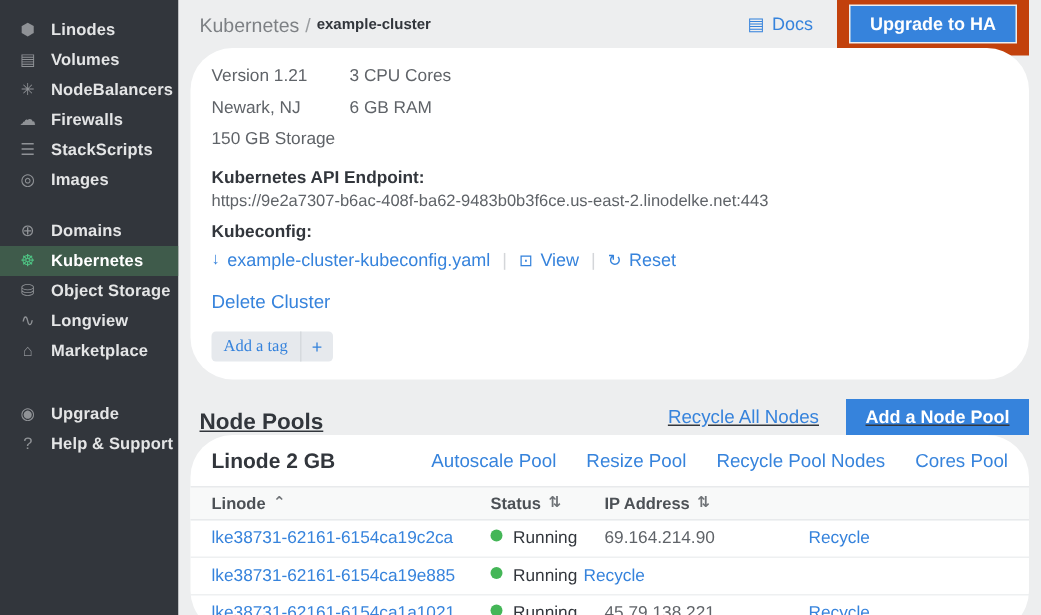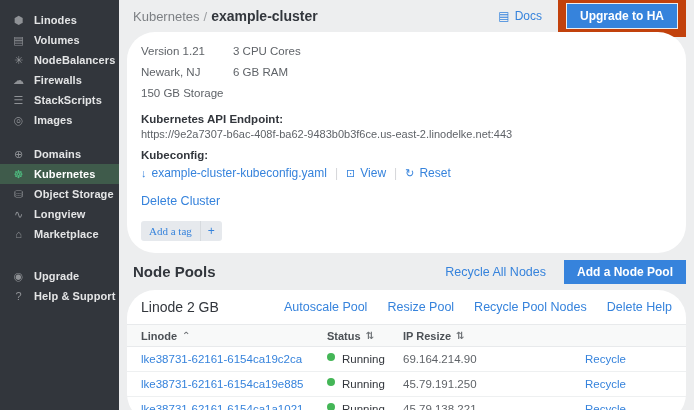--- a/index.html
+++ b/index.html
@@ -17,21 +17,21 @@
   .nav-item.active .lbl { color:#ffffff; }
   .nav-gap { height:14px; }
   .nav-gap-lg { height:22px; }
 
   
   .main { flex:1; display:flex; flex-direction:column; background:#edeeef; overflow:hidden; }
 
   .topbar { height:32px; min-height:32px; display:flex; align-items:center; padding:0 8px 0 14px; }
   .crumb-section { font-size:13px; color:#7d8084; cursor:pointer; }
   .crumb-sep { font-size:13px; color:#9b9ea1; margin:0 4px; }
-  .crumb-current { font-size:14px; font-weight:700; color:#32363c; }
+  .crumb-current { font-size:10px; font-weight:700; color:#32363c; }
   .topbar-right { margin-left:auto; display:flex; align-items:center; }
   .docs-link { display:flex; align-items:center; color:#3683dc; font-size:12px; cursor:pointer; margin-right:16px; }
   .docs-link .glyph { font-size:12px; margin-right:5px; }
   .upgrade-wrap { border:8px solid #c2410c; padding:1px; }
   .btn-blue { background:#3683dc; color:#fff; border:none; font-family:inherit; font-size:12px; font-weight:700; padding:5px 13px; cursor:pointer; }
 
   .card { background:#fff; margin:0 8px;border-radius:28px; }
   .card1 { padding:9px 14px 12px 14px; }
 
   .spec-row { display:flex; font-size:11.5px; color:#5f6368; line-height:21px; }
@@ -40,42 +40,42 @@
   .endpoint-url { font-size:11px; color:#5f6368; margin-top:3px; }
   .kubeconfig-row { display:flex; align-items:center; margin-top:5px; font-size:12px; }
   .kc-link { color:#3683dc; cursor:pointer; display:flex; align-items:center; }
   .kc-link .glyph { margin-right:5px; font-size:11px; }
   .kc-pipe { color:#d4d6d9; margin:0 8px; }
   .delete-cluster { font-size:12.5px; color:#3683dc; margin-top:14px; cursor:pointer; }
   .tag-chip { display:inline-flex; align-items:center; margin-top:13px; background:#e6e9ed; border-radius:3px; height:20px; cursor:pointer; }
   .tag-chip .t { font-size:11px; color:#3683dc; padding:0 8px;font-family:Liberation Serif, serif; }
   .tag-chip .p { font-size:12px; color:#3683dc; padding:0 7px; height:100%; display:flex; align-items:center; border-left:1px solid #d6dade; }
 
-  .pools-band { height:37px; min-height:37px; display:flex; align-items:center; padding:0 8px 0 14px; }
+  .pools-band { height:37px; min-height:37px; display:flex; align-items:flex-end; padding:0 8px 0 14px;text-decoration:underline; }
   .pools-title { font-size:15px; font-weight:700; color:#32363c; }
   .band-right { margin-left:auto; display:flex; align-items:center; }
   .link-blue { color:#3683dc; font-size:12.5px; cursor:pointer; }
   .recycle-all { margin-right:18px; }
 
   .card2 { display:flex; flex-direction:column; flex:1; }
   .pool-header { display:flex; align-items:center; padding:9px 14px; }
-  .pool-name { font-size:14px; font-weight:400; color:#32363c; }
+  .pool-name { font-size:14px; font-weight:700; color:#32363c; }
   .pool-actions { margin-left:auto; display:flex; align-items:flex-end; }
   .pool-actions .link-blue { margin-left:20px; }
 
   .tbl-head { display:grid; grid-template-columns:186px 76px 150px 1fr; background:#f8f9f9; border-top:1px solid #e8eaec; border-bottom:1px solid #e8eaec; height:23px; align-items:center; font-size:11px; color:#4c5156; font-weight:700; }
   .tbl-head > div { padding-left:14px; cursor:pointer; display:flex; align-items:center; }
   .sort-icon { margin-left:5px; font-size:10px; color:#6f7control377; color:#6f7377; }
   .tbl-row { display:grid; grid-template-columns:186px 76px 150px 1fr; height:25px; align-items:center; font-size:11.5px; border-bottom:1px solid #eef0f1; }
   .tbl-row > div { padding-left:14px; }
   .cell-link { color:#3683dc; cursor:pointer; }
   .cell-status { display:flex; align-items:flex-start; color:#32363c; }
   .dot { width:8px; height:8px; border-radius:50%; background:#44b657; margin-right:7px; }
   .cell-ip { color:#5f6368; }
-  .cell-action { text-align:center; padding-right:14px !important; padding-left:0 !important; }
+  .cell-action { text-align:left; padding-right:14px !important; padding-left:0 !important; }
 </style>
 </head>
 <body>
 
 <div class="app">
 
   <nav class="sidebar">
     <div class="nav-item">
       <span class="glyph">⬢</span>
       <span class="lbl">Linodes</span>
@@ -199,56 +199,55 @@
       </div>
     </div>
 
     <div class="card card2">
       <div class="pool-header">
         <span class="pool-name">Linode 2 GB</span>
         <div class="pool-actions">
           <span class="link-blue">Autoscale Pool</span>
           <span class="link-blue">Resize Pool</span>
           <span class="link-blue">Recycle Pool Nodes</span>
-          <span class="link-blue">Delete Help</span>
+          <span class="link-blue">Cores Pool</span>
         </div>
       </div>
 
       <div class="tbl-head">
         <div>
           <span>Linode</span>
           <span class="sort-icon">⌃</span>
         </div>
         <div>
           <span>Status</span>
           <span class="sort-icon">⇅</span>
         </div>
         <div>
-          <span>IP Resize</span>
+          <span>IP Address</span>
           <span class="sort-icon">⇅</span>
         </div>
         <div></div>
       </div>
 
       <div class="tbl-row">
         <div class="cell-link">lke38731-62161-6154ca19c2ca</div>
         <div class="cell-status">
           <span class="dot"></span>
           <span>Running</span>
         </div>
         <div class="cell-ip">69.164.214.90</div>
         <div class="cell-action"><span class="cell-link">Recycle</span></div>
       </div>
       <div class="tbl-row">
         <div class="cell-link">lke38731-62161-6154ca19e885</div>
         <div class="cell-status">
           <span class="dot"></span>
           <span>Running</span>
         </div>
-        <div class="cell-ip">45.79.191.250</div>
         <div class="cell-action"><span class="cell-link">Recycle</span></div>
       </div>
       <div class="tbl-row">
         <div class="cell-link">lke38731-62161-6154ca1a1021</div>
         <div class="cell-status">
           <span class="dot"></span>
           <span>Running</span>
         </div>
         <div class="cell-ip">45.79.138.221</div>
         <div class="cell-action"><span class="cell-link">Recycle</span></div>

